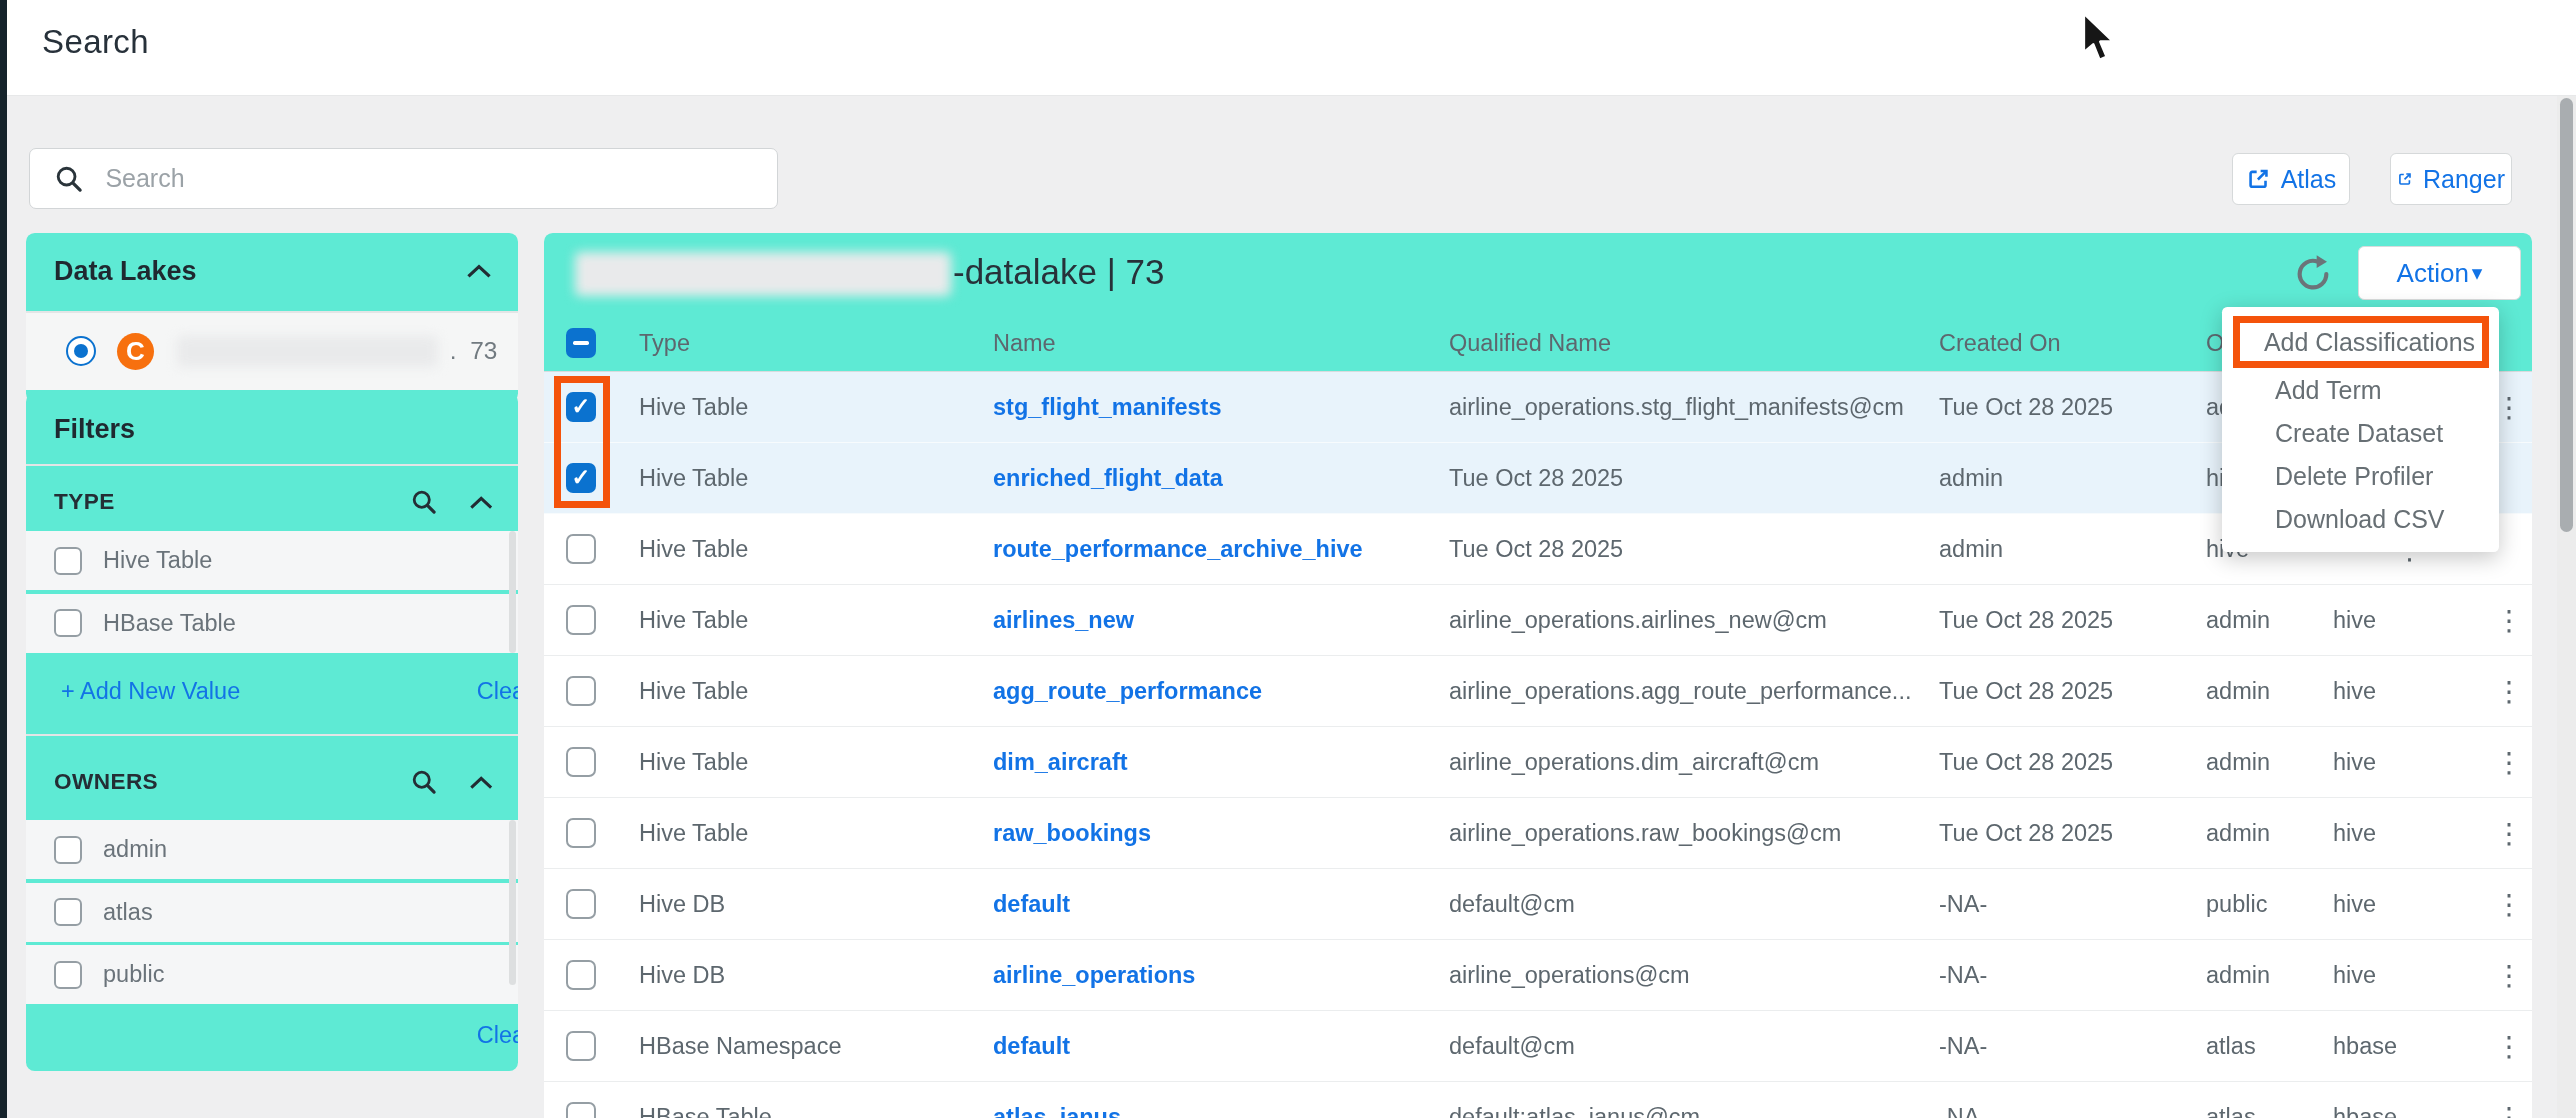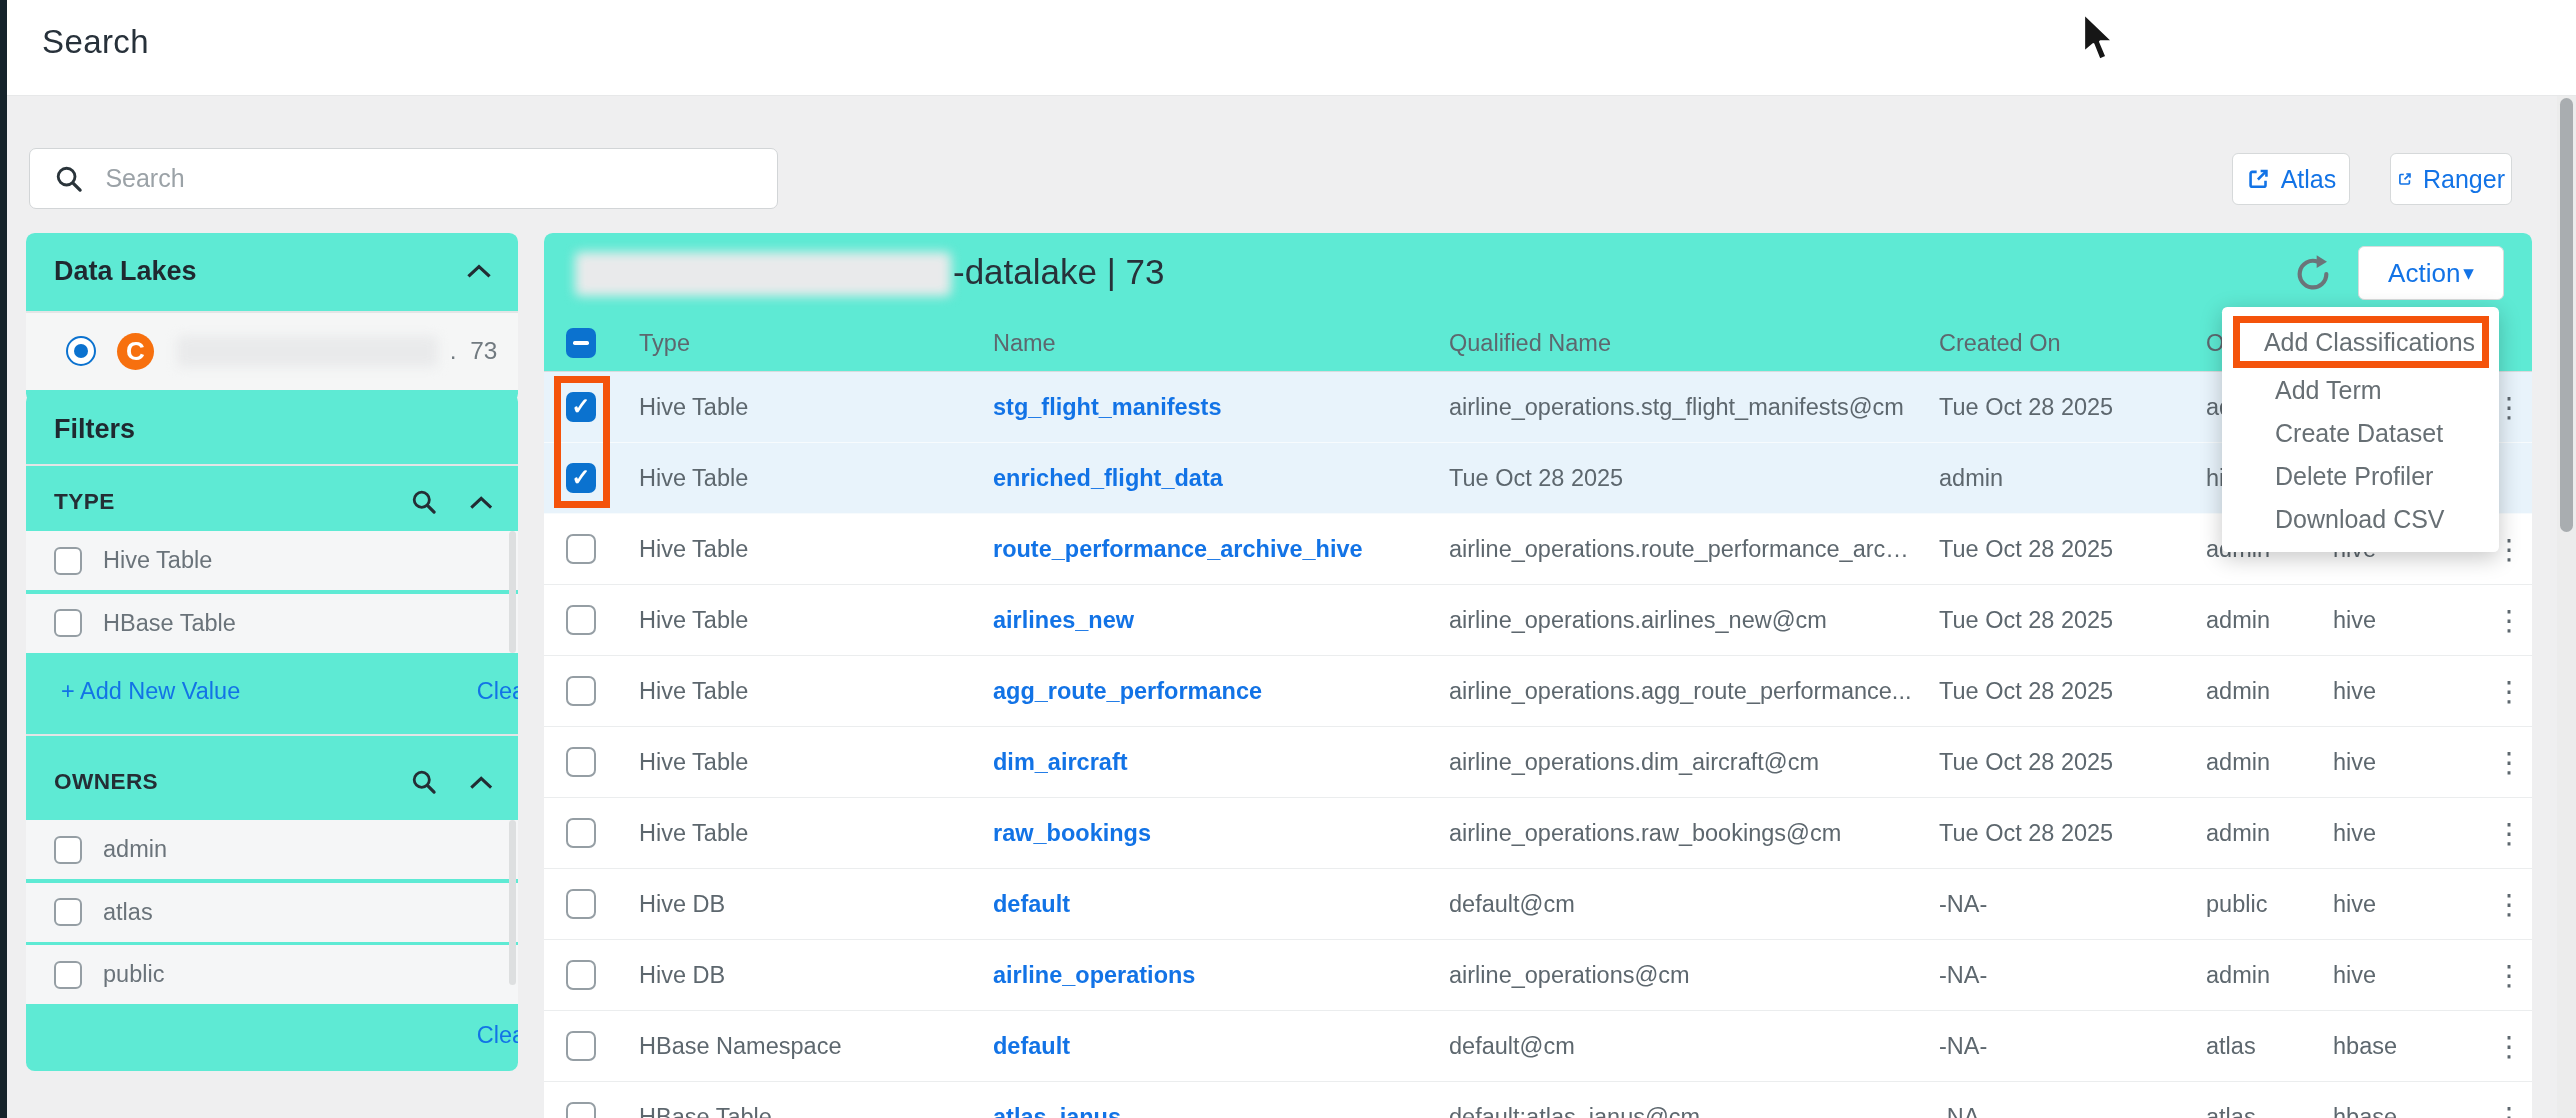--- a/index.html
+++ b/index.html
@@ -60,21 +60,21 @@
   .linkrow{position:absolute;left:0;width:492px;height:44px;padding-left:43px;}
   .addval{position:absolute;left:35px;top:5.2px;font-size:23.5px;color:var(--link-blue);cursor:pointer;}
   .clearlink{position:absolute;right:28px;top:5.2px;font-size:23.5px;color:var(--link-blue);cursor:pointer;}
 
   
   .res-card{left:544px;top:233px;width:1988px;height:885px;overflow:hidden;border-radius:8.7px 8.7px 0 0;}
   .res-head{position:relative;height:82px;}
   .res-redact{position:absolute;left:30.5px;top:19px;width:376px;height:44px;}
   .res-title{position:absolute;left:409px;top:19px;font-size:35px;font-weight:500;color:#27323a;}
   .refresh{position:absolute;left:1749px;top:21px;cursor:pointer;}
-  .action-btn{position:absolute;left:1814px;top:13px;width:146px;height:54px;background:#fff;
+  .action-btn{position:absolute;left:1814px;top:13px;width:163px;height:54px;background:#fff;
               border:1.7px solid #d8dbdc;border-radius:6.1px;box-sizing:border-box;display:flex;align-items:center;
               justify-content:center;gap:3px;cursor:pointer;}
   .action-btn span{color:var(--link-blue);font-size:26px;}
   .action-btn .caret{font-size:21px;color:var(--link-blue);}
 
   .grid{display:grid;grid-template-columns:95px 354px 456px 490px 267px 127px 153px 1fr;align-items:center;}
   .thead{height:57px;border-bottom:1.7px solid #d8dbdd;box-sizing:border-box;}
   .thead .hc{font-size:23.5px;color:#5d676e;font-weight:500;}
   .hcheck{margin-left:22px;}
   .cbx{width:30px;height:30px;border-radius:7px;box-sizing:border-box;display:flex;align-items:center;
@@ -276,21 +276,20 @@
           <div class="cell">admin</div>
           <div class="cell">hive</div>
           <div class="kebab">⋮</div>
         </div>
         <div class="grid trow">
           <div>
             <span class="cbx hcheck empty"></span>
           </div>
           <div class="cell">Hive Table</div>
           <div class="cell link">route_performance_archive_hive</div>
-          <div class="cell">airline_operations.route_performance_archi...</div>
           <div class="cell">Tue Oct 28 2025</div>
           <div class="cell">admin</div>
           <div class="cell">hive</div>
           <div class="kebab">⋮</div>
         </div>
         <div class="grid trow">
           <div>
             <span class="cbx hcheck empty"></span>
           </div>
           <div class="cell">Hive Table</div>

